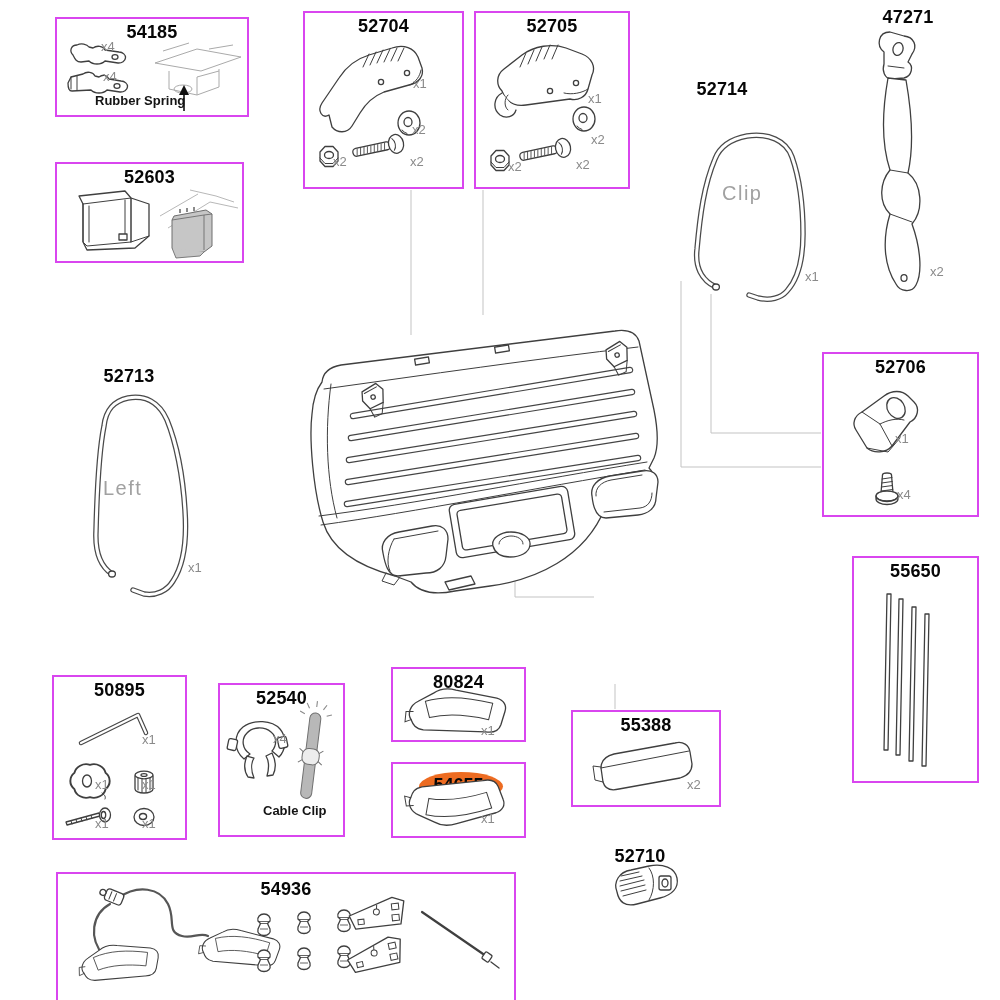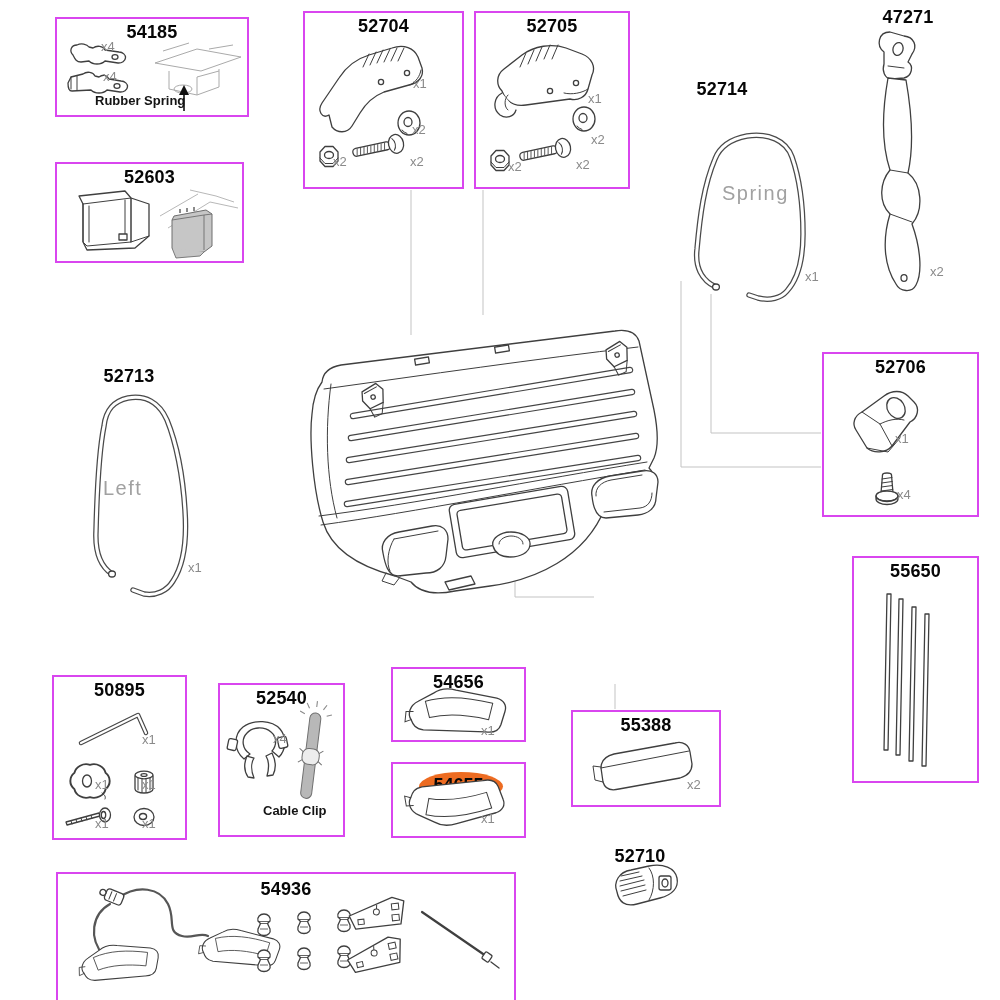--- a/index.html
+++ b/index.html
@@ -174,21 +174,21 @@
 </div>
 
 <div class="part" style="left:640px;top:76px;width:164px;height:22px">
   <div class="pn">52714</div>
 </div>
 <svg width="175" height="200" style="left:655px;top:110px">
   <path class="tubeD" d="M61,177 C46,170 40,156 42,139 C45,105 49,75 60,49 C65,36 76,29 92,26 C113,23 131,30 137,47 C144,67 148,94 148,124 C148,149 143,169 132,181 C126,188 115,191 103,188 L94,185"></path>
   <path class="tubeW" d="M61,177 C46,170 40,156 42,139 C45,105 49,75 60,49 C65,36 76,29 92,26 C113,23 131,30 137,47 C144,67 148,94 148,124 C148,149 143,169 132,181 C126,188 115,191 103,188 L94,185"></path>
   <ellipse cx="61" cy="177" rx="3.4" ry="3" class="ln" stroke-width="1.1"></ellipse>
 </svg>
-<span class="side-label" style="left:722px;top:182px">Spring</span>
+<span class="side-label" style="left:722px;top:182px">Clip</span>
 <span class="qty" style="left:805px;top:269px">x1</span>
 
 <div class="part" style="left:856px;top:4px;width:104px;height:22px">
   <div class="pn">47271</div>
 </div>
 <svg width="104" height="276" style="left:858px;top:22px">
   <path d="M26,30 C18,24 20,10 32,10 L46,14 C56,15 60,24 54,32 L50,40 C56,44 54,54 46,56 L34,57 C26,57 24,48 26,42 Z" class="ln"></path>
   <ellipse cx="40" cy="27" rx="5" ry="6.5" class="ln" transform="rotate(15 40 27)"></ellipse>
   <path d="M30,44 L46,46" class="lnt"></path>
   <path d="M30,56 C24,90 24,124 32,148 C22,160 20,180 32,192 C24,218 26,244 38,262 C42,270 54,271 58,263 C65,250 62,224 54,202 C66,188 64,162 50,151 C56,124 54,92 48,58 Z" class="ln"></path>
@@ -329,21 +329,21 @@
         <rect x="-8.5" y="36" width="17" height="16" rx="6.5" fill="#ededed" stroke="#707070" stroke-width="1"></rect>
         <path d="M-8,40 L-12,37 M8,40 L12,37 M-8,48 L-12,51 M8,48 L12,51" stroke="#707070" stroke-width="1" fill="none"></path>
       </g>
     </g>
   </svg>
   <span class="qty" style="left:53px;top:46px">x4</span>
   <span class="caption" style="left:12px;top:118px">Cable Clip</span>
 </div>
 
 <div class="part boxed" style="left:391px;top:667px;width:131px;height:71px">
-  <div class="pn">54656</div>
+  <div class="pn">80824</div>
   <svg width="131" height="71" style="left:0;top:0">
     <use href="#g-lamp" transform="translate(12,18) scale(1.02)"></use>
   </svg>
   <span class="qty" style="left:88px;top:54px">x1</span>
 </div>
 
 <div class="part boxed" style="left:391px;top:762px;width:131px;height:72px">
   <div class="hl-ellipse"></div>
   <div class="hl-num">54655</div>
   <svg width="131" height="72" style="left:0;top:0">

